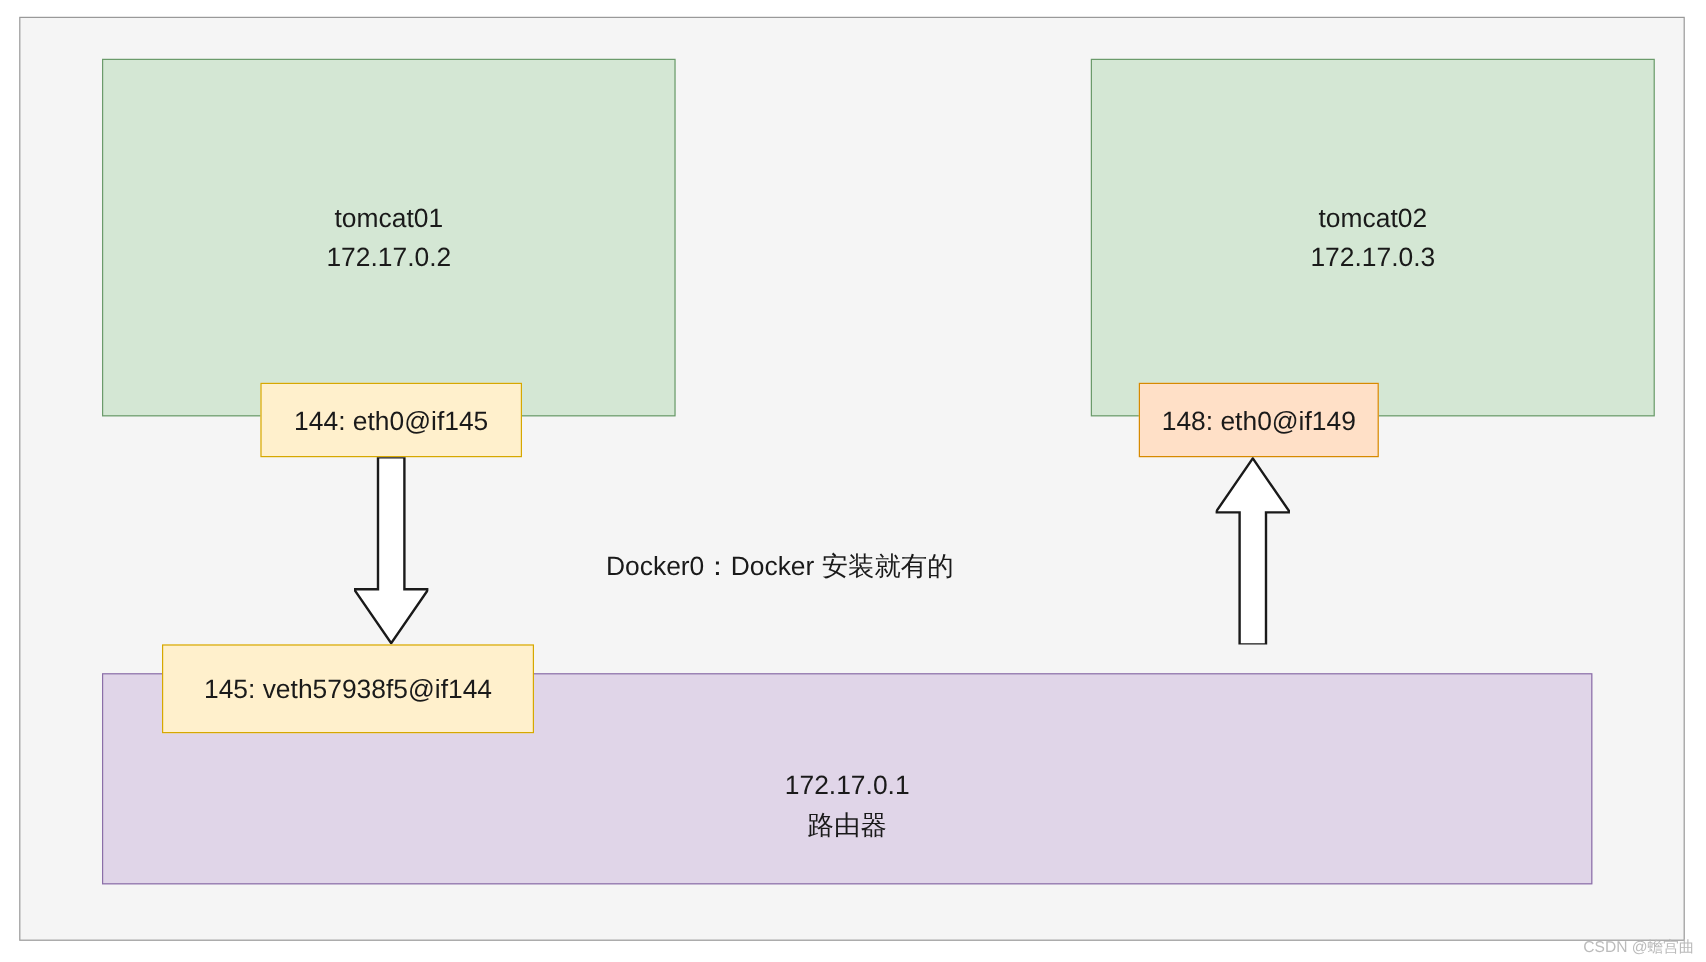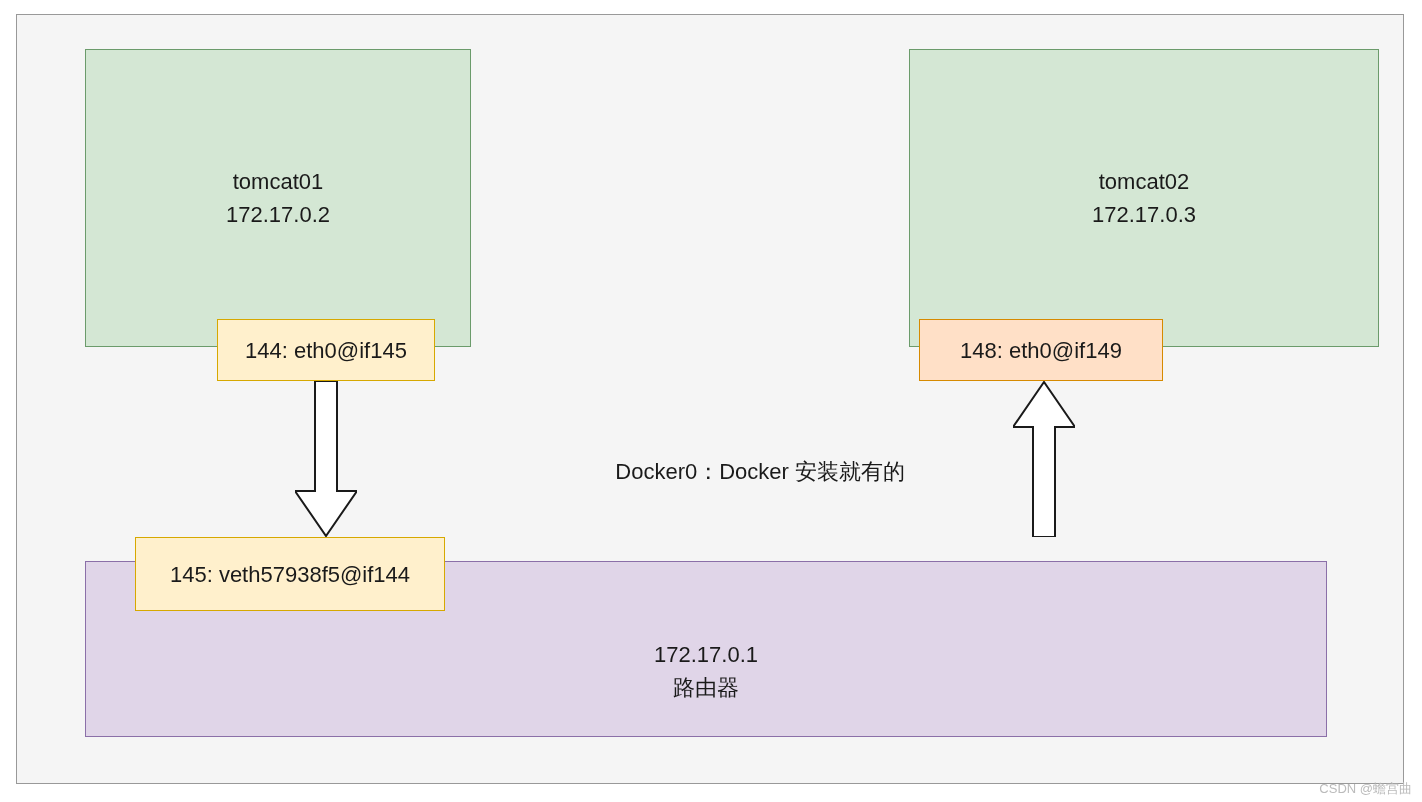--- a/index.html
+++ b/index.html
@@ -41,54 +41,54 @@
     .box-orange {
       background: #ffe0c7;
       border: 1.5px solid #d68a00;
     }
     .box-purple {
       background: #e0d5e8;
       border: 1px solid #8b6fa8;
     }
     .center-label {
       position: absolute;
-      text-align: right;
+      text-align: left;
       width: 400px;
     }
     .arrow-svg {
       position: absolute;
     }
     .watermark {
       position: absolute;
       right: 10px;
       bottom: 4px;
       font-size: 13px;
       color: #bbb;
     }
   </style>
 </head>
 <body>
 
 <div class="outer-frame">
 
-  <div class="box box-green" style="left:68px; top:34px; width:386px; height:298px;">
+  <div class="box box-green" style="left:68px; top:34px; width:478px; height:298px;">
     <div>tomcat01</div>
     <div>172.17.0.2</div>
   </div>
 
   <div class="box box-green" style="left:892px; top:34px; width:470px; height:298px;">
     <div>tomcat02</div>
     <div>172.17.0.3</div>
   </div>
 
   <div class="box box-yellow" style="left:200px; top:304px; width:218px; height:62px;">
     <div>144: eth0@if145</div>
   </div>
 
-  <div class="box box-orange" style="left:902px; top:304px; width:244px; height:62px;">
+  <div class="box box-orange" style="left:932px; top:304px; width:200px; height:62px;">
     <div>148: eth0@if149</div>
   </div>
 
   <div class="center-label" style="left:488px; top:442px;">
     <span>Docker0：Docker 安装就有的</span>
   </div>
 
   <svg class="arrow-svg" style="left:278px; top:366px;" width="62" height="156">
     <path d="M20 0 L20 110 L0 110 L31 155 L62 110 L42 110 L42 0 Z" fill="#ffffff" stroke="#1a1a1a" stroke-width="2"></path>
   </svg>

